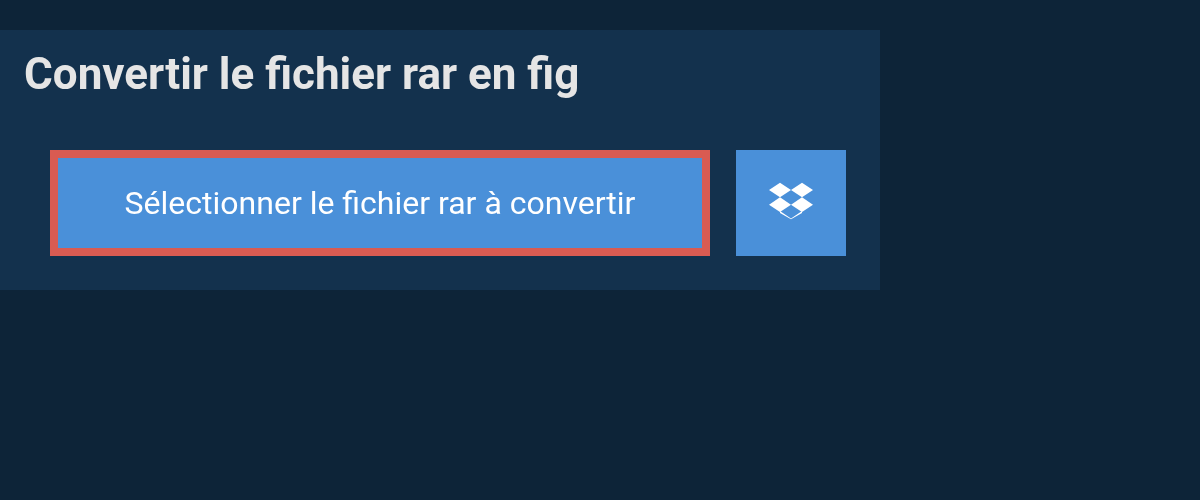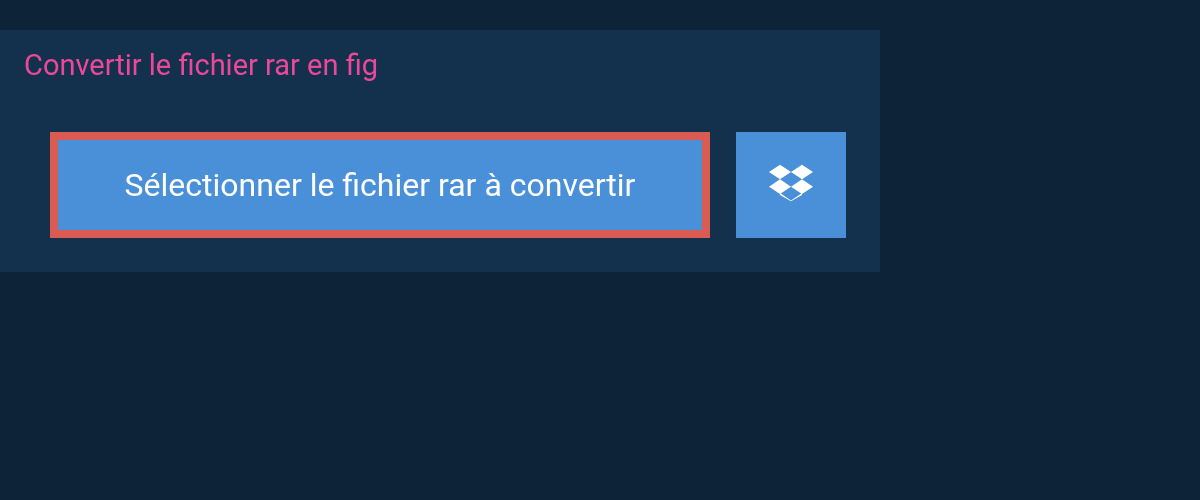--- a/index.html
+++ b/index.html
@@ -12,23 +12,23 @@
   }
   .panel {
     background: #13314d;
     width: 880px;
     margin-top: 30px;
   }
   .title-tab {
     display: inline-block;
     background: #13314d;
     padding: 18px 32px 18px 24px;
-    color: #ec4899;
-    font-size: 29px;
-    font-weight: 400;
+    color: #e5e5e5;
+    font-size: 44px;
+    font-weight: 700;
   }
   .button-row {
     display: flex;
     gap: 26px;
     padding: 32px 34px 34px 50px;
   }
   .select-btn {
     flex: 1;
     background: #4a90d9;
     border: 8px solid #d95b52;

